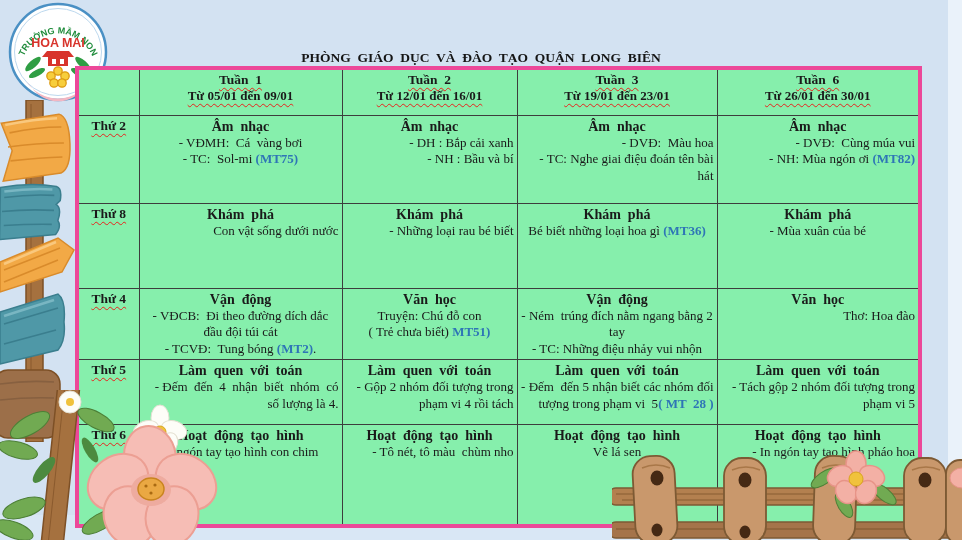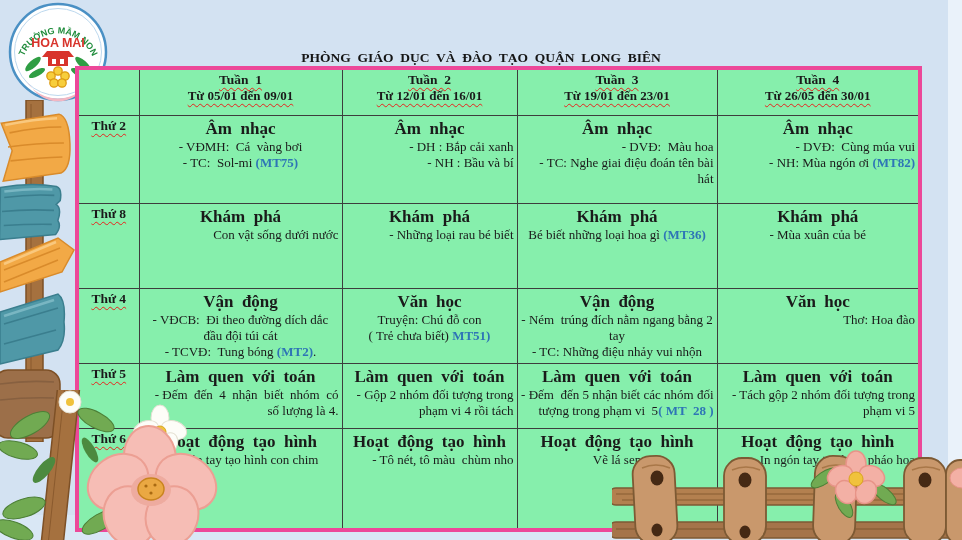--- a/index.html
+++ b/index.html
@@ -40,21 +40,21 @@
   .schedule thead tr{height:47px;}
   .schedule tbody tr:nth-child(1){height:88px;}
   .schedule tbody tr:nth-child(2){height:85px;}
   .schedule tbody tr:nth-child(3){height:70px;margin-top:7px;}
   .schedule tbody tr:nth-child(4){height:65px;}
   .schedule tbody tr:nth-child(5){height:102px;}
 
   .wk-title{font-weight:bold;font-size:13.5px;text-align:center;white-space:pre;}
   .wk-dates{font-weight:bold;font-size:13px;text-align:center;white-space:pre;}
   .day-cell{text-align:center;font-weight:bold;font-size:13.5px;padding-top:4px;}
-  .cell-title{font-weight:bold;font-size:17px;text-align:center;white-space:pre-wrap;line-height:1.25;}
+  .cell-title{font-weight:bold;font-size:14px;text-align:center;white-space:pre-wrap;line-height:1.25;}
   .cell-body{font-size:13px;line-height:1.25;white-space:pre-wrap;}
   .align-center{text-align:center;}
   .align-left{text-align:right;}
   .mt-code{color:#2e75b6;font-weight:bold;}
 
   .deco{position:absolute;pointer-events:none;}
   #logo{left:8px;top:2px;z-index:2;}
   #signpost{left:0;top:100px;z-index:1;}
   #flowers-left{left:0;top:390px;z-index:3;}
   #fence{left:612px;top:450px;z-index:3;}
@@ -245,22 +245,22 @@
       </th>
       <th>
         <div class="wk-title squiggle">Tuần  2</div>
         <div class="wk-dates squiggle">Từ 12/01 đến 16/01</div>
       </th>
       <th>
         <div class="wk-title squiggle">Tuần  3</div>
         <div class="wk-dates squiggle">Từ 19/01 đến 23/01</div>
       </th>
       <th>
-        <div class="wk-title squiggle">Tuần  4</div>
-        <div class="wk-dates squiggle">Từ 26/05 đến 30/01</div>
+        <div class="wk-title squiggle">Tuần  6</div>
+        <div class="wk-dates squiggle">Từ 26/01 đến 30/01</div>
       </th>
     </tr>
   </thead>
   <tbody>
       <tr>
         <td class="day-cell"><span class="squiggle">Thứ 2</span></td>
         <td>
           <div class="cell-title">Âm  nhạc</div>
           <div class="cell-body align-center"><div><span>- VĐMH:  Cá  vàng bơi</span></div><div><span>- TC:  Sol-mi </span><span class="mt-code">(MT75)</span></div></div>
         </td>

